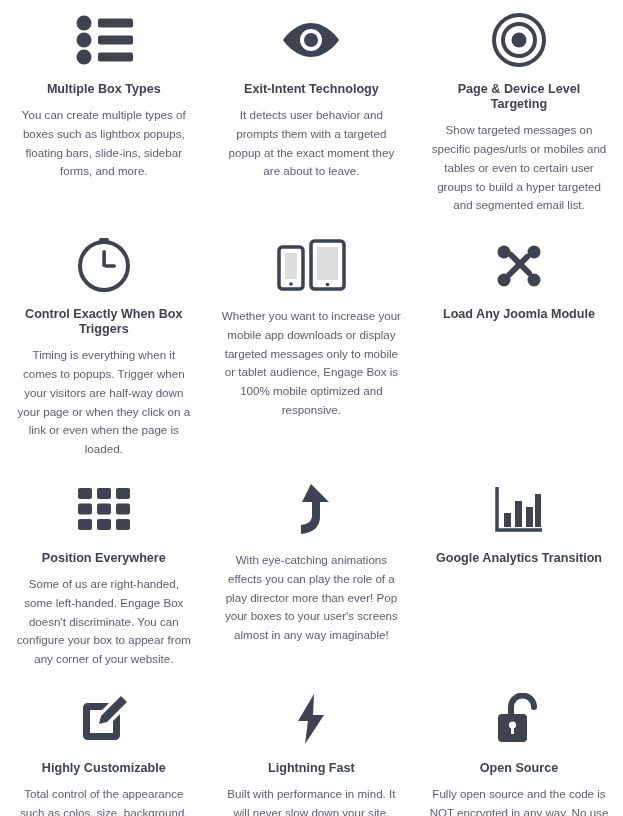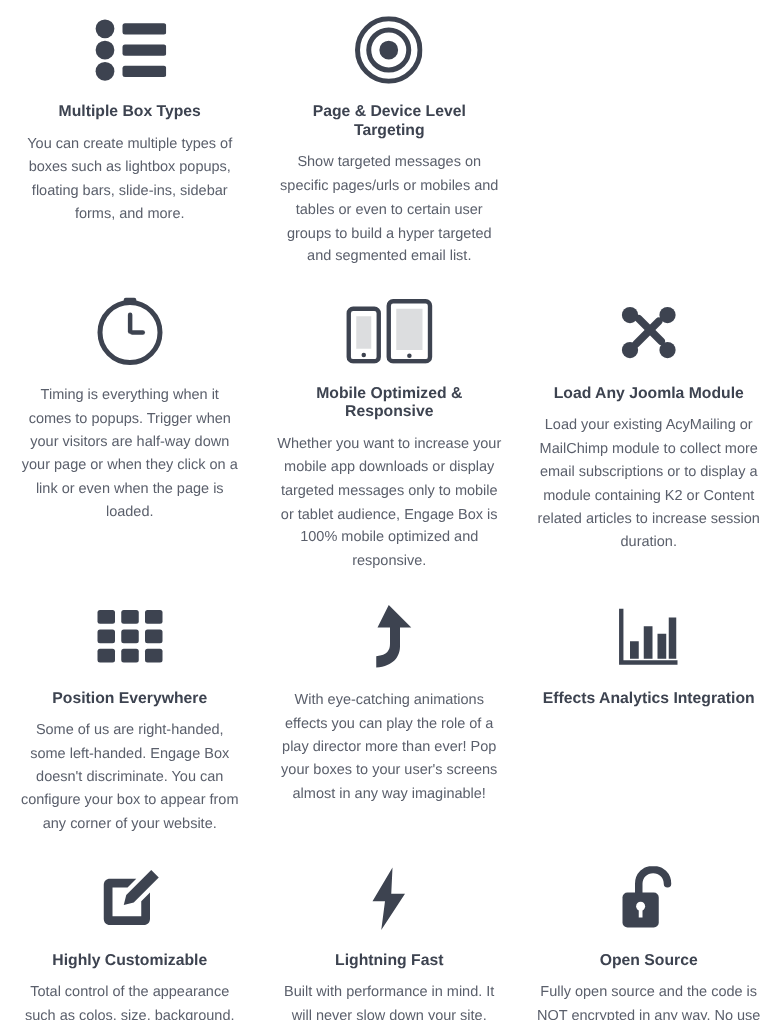--- a/index.html
+++ b/index.html
@@ -68,20 +68,31 @@
           <circle cx="9" cy="42" r="7.5" fill="#3d4350"></circle>
           <rect x="23" y="3.5" width="35" height="9" rx="2" fill="#3d4350"></rect>
           <rect x="23" y="20.5" width="35" height="9" rx="2" fill="#3d4350"></rect>
           <rect x="23" y="37.5" width="35" height="9" rx="2" fill="#3d4350"></rect>
         </svg>
       </div>
       <h3 class="cell-title">Multiple Box Types</h3>
       <p class="cell-desc">You can create multiple types of boxes such as lightbox popups, floating bars, slide-ins, sidebar forms, and more.</p>
     </div>
 
+    <div class="cell">
+      <div class="icon-wrap">
+        <svg width="62" height="40" viewBox="0 0 62 40">
+          <path d="M31 3 C14 3 3 20 3 20 C3 20 14 37 31 37 C48 37 59 20 59 20 C59 20 48 3 31 3 Z" fill="#3d4350"></path>
+          <circle cx="31" cy="20" r="11" fill="#ffffff"></circle>
+          <circle cx="31" cy="20" r="7" fill="#3d4350"></circle>
+        </svg>
+      </div>
+      <h3 class="cell-title">Exit-Intent Technology</h3>
+      <p class="cell-desc">It detects user behavior and prompts them with a targeted popup at the exact moment they are about to leave.</p>
+    </div>
 
     <div class="cell">
       <div class="icon-wrap">
         <svg width="54" height="54" viewBox="0 0 54 54">
           <circle cx="27" cy="27" r="25" fill="none" stroke="#3d4350" stroke-width="4"></circle>
           <circle cx="27" cy="27" r="16" fill="none" stroke="#3d4350" stroke-width="4"></circle>
           <circle cx="27" cy="27" r="7.5" fill="#3d4350"></circle>
         </svg>
       </div>
       <h3 class="cell-title">Page &amp; Device Level Targeting</h3>
@@ -92,53 +103,52 @@
   <div class="row row-2">
     <div class="cell">
       <div class="icon-wrap">
         <svg width="54" height="54" viewBox="0 0 54 54">
           <circle cx="27" cy="28" r="24" fill="none" stroke="#3d4350" stroke-width="4"></circle>
           <rect x="22" y="0" width="10" height="5" rx="2" fill="#3d4350"></rect>
           <rect x="25.3" y="12" width="3.6" height="17" rx="1.8" fill="#3d4350"></rect>
           <rect x="27" y="26.2" width="12" height="3.6" rx="1.8" fill="#3d4350"></rect>
         </svg>
       </div>
+      <h3 class="cell-title">Control Exactly When Box Triggers</h3>
       <p class="cell-desc">Timing is everything when it comes to popups. Trigger when your visitors are half-way down your page or when they click on a link or even when the page is loaded.</p>
     </div>
 
     <div class="cell">
       <div class="icon-wrap">
         <svg width="72" height="52" viewBox="0 0 72 52">
           <rect x="4" y="8" width="24" height="42" rx="3.5" fill="none" stroke="#3d4350" stroke-width="3.5"></rect>
           <rect x="10" y="14" width="12" height="26" fill="#3d4350" opacity="0.18"></rect>
           <circle cx="16" cy="45" r="1.8" fill="#3d4350"></circle>
           <rect x="36" y="2" width="33" height="48" rx="3.5" fill="none" stroke="#3d4350" stroke-width="3.5"></rect>
           <rect x="42" y="8" width="21" height="33" fill="#3d4350" opacity="0.18"></rect>
           <circle cx="52.5" cy="45.5" r="1.8" fill="#3d4350"></circle>
         </svg>
       </div>
-      <h3 class="cell-title">Mobile Optimized &amp; Responsive</h3>
       <p class="cell-desc">Whether you want to increase your mobile app downloads or display targeted messages only to mobile or tablet audience, Engage Box is 100% mobile optimized and responsive.</p>
     </div>
 
     <div class="cell">
       <div class="icon-wrap">
         <svg width="52" height="52" viewBox="0 0 52 52">
           <g stroke="#3d4350" stroke-width="6" fill="none" stroke-linecap="round">
             <path d="M16 36 L34 18"></path>
             <path d="M18 16 L36 34"></path>
           </g>
           <circle cx="11" cy="13" r="6.5" fill="#3d4350"></circle>
           <circle cx="41" cy="13" r="6.5" fill="#3d4350"></circle>
           <circle cx="11" cy="41" r="6.5" fill="#3d4350"></circle>
           <circle cx="41" cy="41" r="6.5" fill="#3d4350"></circle>
         </svg>
       </div>
       <h3 class="cell-title">Load Any Joomla Module</h3>
-      <p class="cell-desc">Load your existing AcyMailing or MailChimp module to collect more email subscriptions or to display a module containing K2 or Content related articles to increase session duration.</p>
     </div>
   </div>
 
   <div class="row row-1">
     <div class="cell">
       <div class="icon-wrap">
         <svg width="56" height="46" viewBox="0 0 56 46">
           <g fill="#3d4350">
             <rect x="2" y="2" width="14" height="11" rx="2"></rect>
             <rect x="21" y="2" width="14" height="11" rx="2"></rect>
@@ -170,21 +180,21 @@
         <svg width="50" height="48" viewBox="0 0 50 48">
           <path d="M3 2 L3 45 L48 45" fill="none" stroke="#3d4350" stroke-width="3.5"></path>
           <g fill="#3d4350">
             <rect x="10" y="28" width="7" height="14"></rect>
             <rect x="21" y="16" width="7" height="26"></rect>
             <rect x="32" y="22" width="7" height="20"></rect>
             <rect x="41" y="9" width="6" height="33"></rect>
           </g>
         </svg>
       </div>
-      <h3 class="cell-title">Effects Analytics Integration</h3>
+      <h3 class="cell-title">Google Analytics Transition</h3>
     </div>
   </div>
 
   <div class="row row-1">
     <div class="cell">
       <div class="icon-wrap">
         <svg width="50" height="50" viewBox="0 0 50 50">
           <path d="M4 14 C4 11 6 9 9 9 L30 9 L23 16 L11 16 L11 39 L34 39 L34 27 L41 20 L41 41 C41 44 39 46 36 46 L9 46 C6 46 4 44 4 41 Z" fill="#3d4350"></path>
           <path d="M42 2 L48 8 L28 28 L20 30 L22 22 Z" fill="#3d4350"></path>
         </svg>

